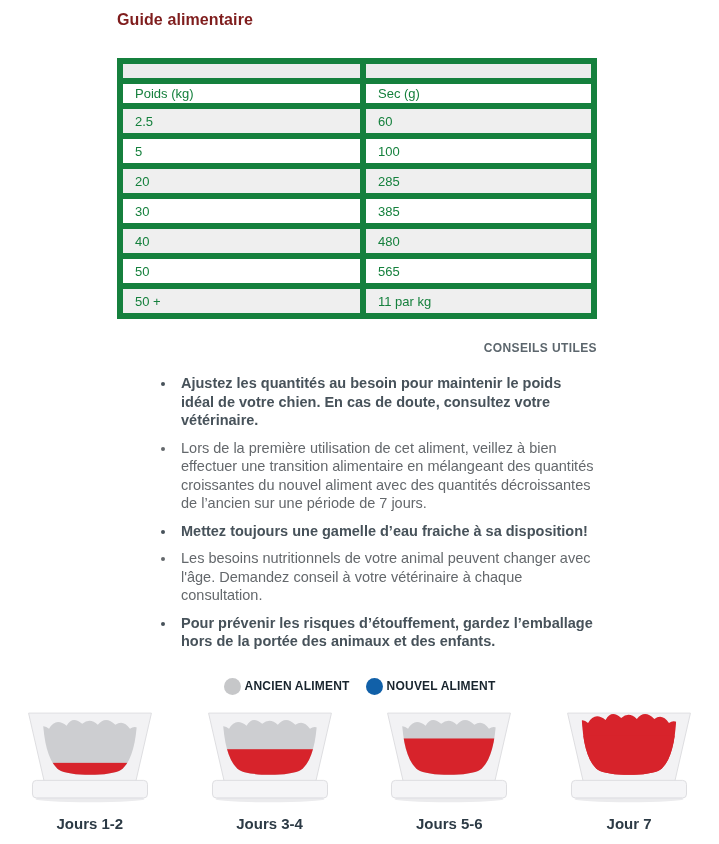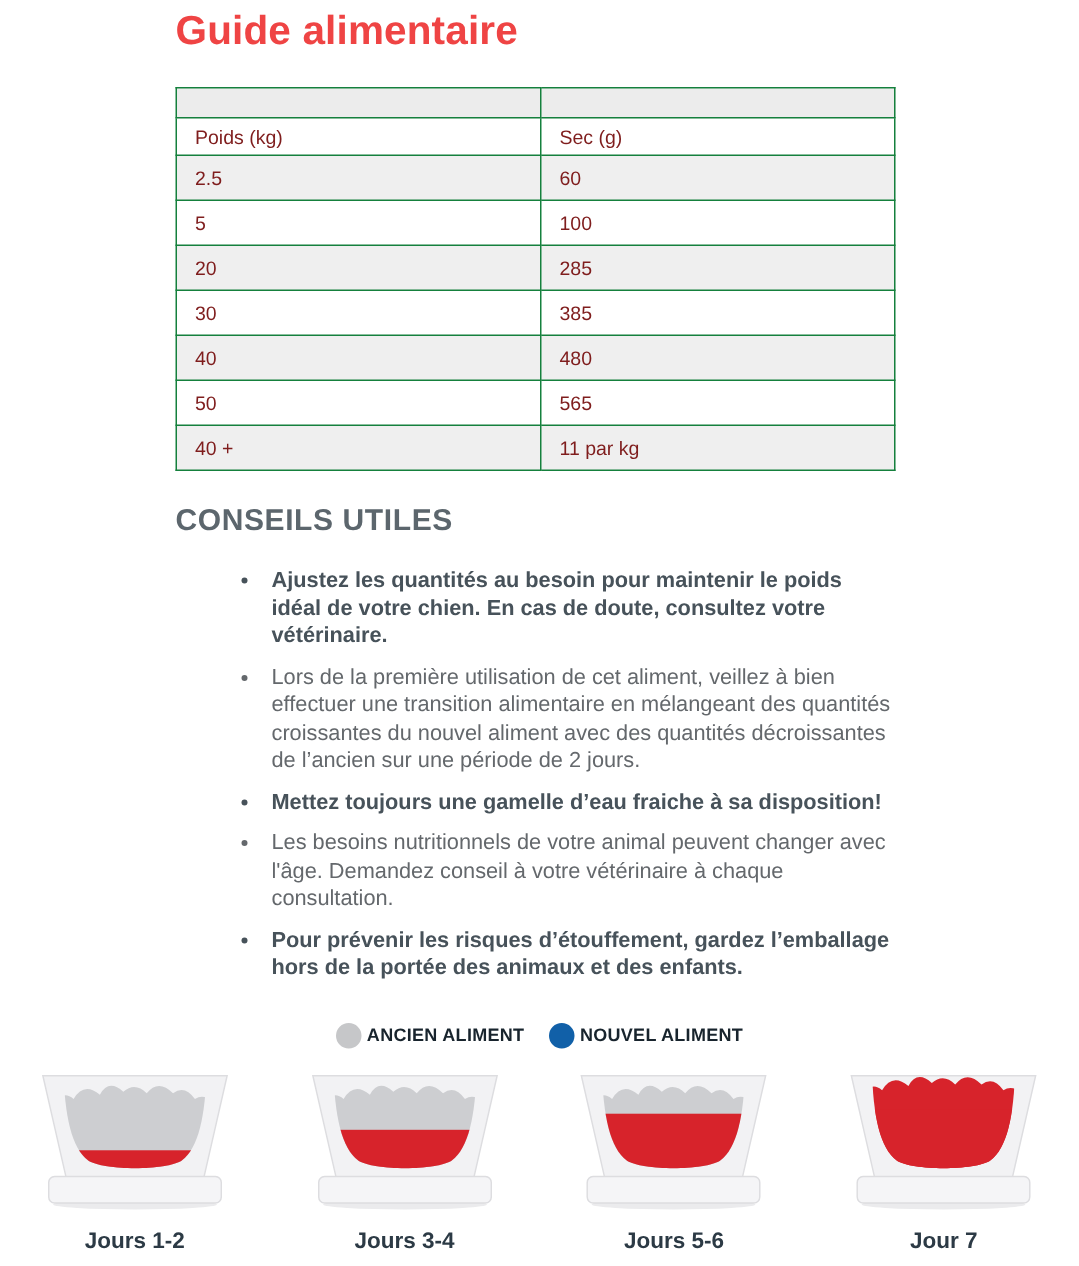--- a/index.html
+++ b/index.html
@@ -5,42 +5,43 @@
   * { margin:0; padding:0; box-sizing:border-box; }
   html,body { background:#fff; }
   body {
     width:719px; height:844px; overflow:hidden; position:relative;
     font-family:"Liberation Sans", sans-serif;
     -webkit-font-smoothing:antialiased;
   }
   .content { margin-left:117px; width:480px; }
 
   h1.page-title {
-    margin-top:5px; font-size:27px; font-weight:700; color:#ef4444;
+    margin-top:5px; font-size:16px; font-weight:700; color:#7f1d1d;
     letter-spacing:0.1px; line-height:30px;
   }
 
   table.feeding {
     margin-top:23px; width:480px; border-collapse:collapse;
     border:1px solid #cfcfcf;
   }
   table.feeding td, table.feeding th {
-    border:1px solid #15803d; text-align:left; font-weight:400;
-    font-size:13px; color:#7f1d1d; padding:0 0 0 12px; vertical-align:middle;
+    border:6px solid #15803d; text-align:left; font-weight:400;
+    font-size:13px; color:#15803d; padding:0 0 0 12px; vertical-align:middle;
   }
   tr.strip th { height:20px; background:#ececec; }
   tr.cols th { height:25px; background:#ffffff; }
   table.feeding tbody tr { height:30px;margin-top:32px; }
   table.feeding tbody tr:nth-child(odd) { background:#efefef; }
   table.feeding tbody tr:nth-child(even) { background:#ffffff; }
   table.feeding col.c1 { width:243px; }
 
   h2.tips-heading {
-    margin-top:22px; font-size:20px; font-weight:700; color:#5c666d;
+    margin-top:22px; font-size:12px; font-weight:700; color:#5c666d;
     letter-spacing:0.4px;
+    text-align:right;
   }
   ul.tips {
     margin-top:19px; padding-left:22px; width:478px;
   }
   ul.tips li {
     font-size:14.5px; line-height:18.5px; color:#64686c;
     margin-bottom:9px; padding-left:5px;margin-left:37px;
   }
   ul.tips li::marker { color:#64686c; font-size:13px; }
   ul.tips li.bold { font-weight:700; color:#47525a; }
@@ -108,31 +109,31 @@
           </tr>
         <tr>
             <td>40</td>
             <td>480</td>
           </tr>
         <tr>
             <td>50</td>
             <td>565</td>
           </tr>
         <tr>
-            <td>40 +</td>
+            <td>50 +</td>
             <td>11 par kg</td>
           </tr>
       </tbody>
     </table>
 
     <h2 class="tips-heading">CONSEILS UTILES</h2>
 
     <ul class="tips">
       <li class="bold">Ajustez les quantités au besoin pour maintenir le poids idéal de votre chien. En cas de doute, consultez votre vétérinaire.</li>
-      <li>Lors de la première utilisation de cet aliment, veillez à bien effectuer une transition alimentaire en mélangeant des quantités croissantes du nouvel aliment avec des quantités décroissantes de l’ancien sur une période de 2 jours.</li>
+      <li>Lors de la première utilisation de cet aliment, veillez à bien effectuer une transition alimentaire en mélangeant des quantités croissantes du nouvel aliment avec des quantités décroissantes de l’ancien sur une période de 7 jours.</li>
       <li class="bold">Mettez toujours une gamelle d’eau fraiche à sa disposition!</li>
       <li>Les besoins nutritionnels de votre animal peuvent changer avec l'âge. Demandez conseil à votre vétérinaire à chaque consultation.</li>
       <li class="bold">Pour prévenir les risques d’étouffement, gardez l’emballage hors de la portée des animaux et des enfants.</li>
     </ul>
   </div>
 
   <div class="legend">
     <div class="legend-item">
       <span class="legend-dot" style="background: rgb(198, 199, 201);"></span>
       <span class="legend-label">ANCIEN ALIMENT</span>

